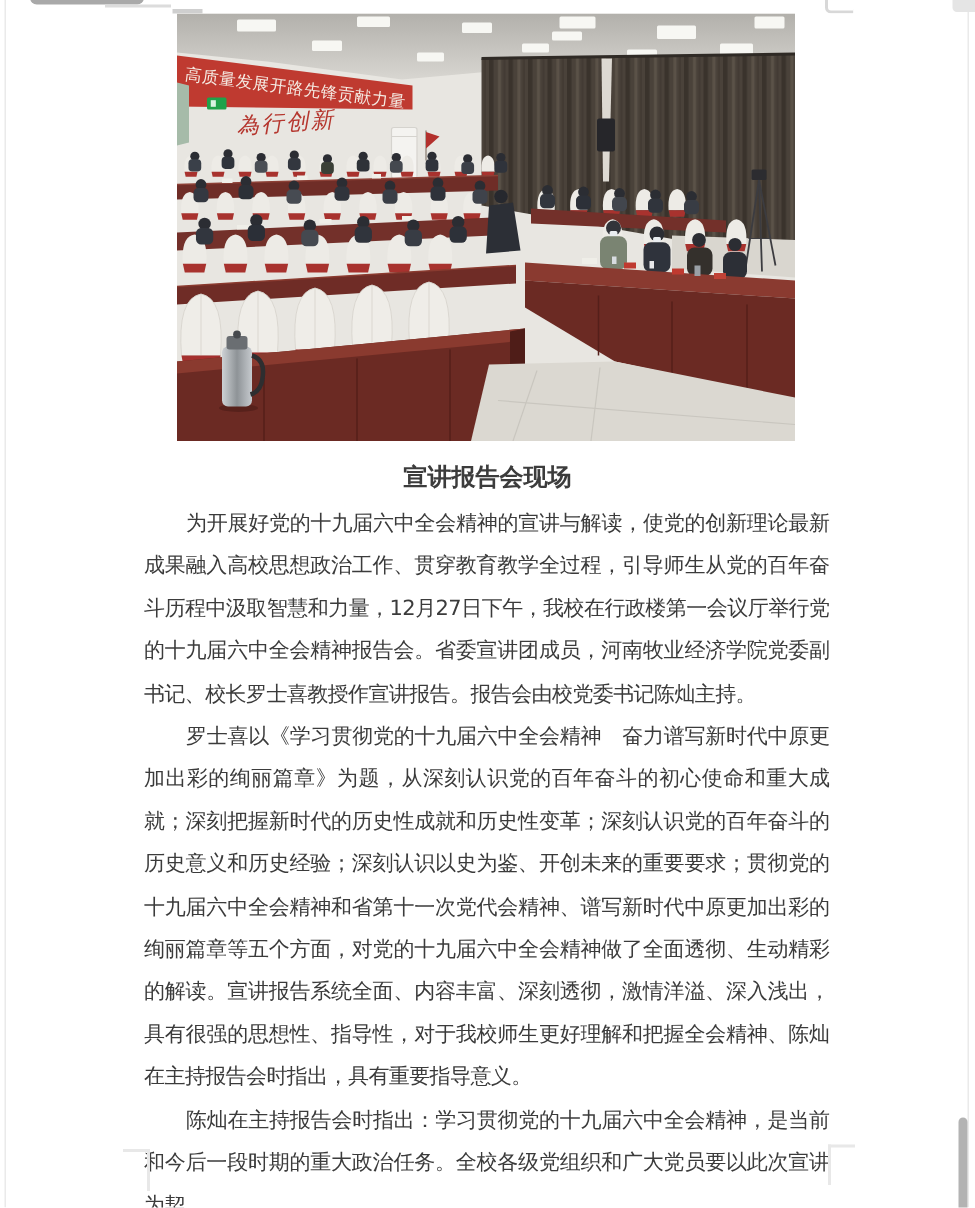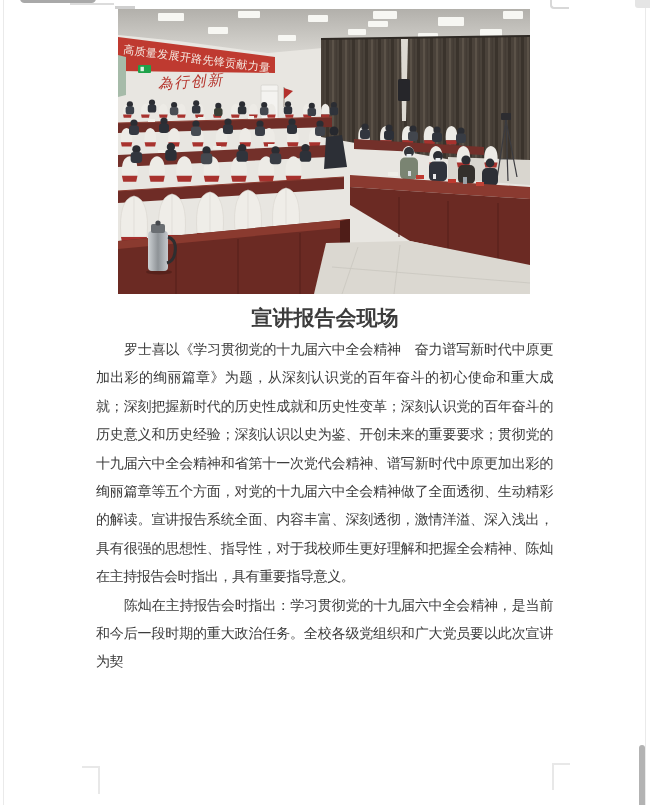--- a/index.html
+++ b/index.html
@@ -18,21 +18,21 @@
   .tr-corner{position:absolute;left:550px;top:0;width:17px;height:7px;
     border-left:2px solid #d8d8d8;border-bottom:2px solid #d8d8d8;border-bottom-left-radius:4px;}
   .tr-blob{position:absolute;left:635px;top:-4px;width:18px;height:12px;background:#e5e5e5;border-radius:3px;}
   .scroll-thumb{position:absolute;left:639px;top:745px;width:6px;height:70px;background:#b3b3b3;border-radius:3px;}
   
   .photo{position:absolute;left:118px;top:9px;width:412px;height:285px;overflow:hidden;background:#e8e6e1;}
   .photo svg{display:block;width:100%;height:100%;}
   
   .article-title{
     position:absolute;left:0;top:305px;width:650px;margin:0;
-    text-align:center;font-size:21px;line-height:26px;font-weight:bold;color:#3c3c3c;
+    text-align:center;font-size:16px;line-height:26px;font-weight:bold;color:#3c3c3c;
   }
   .article-body{
     position:absolute;left:96px;top:335px;width:457px;
     font-size:14px;line-height:28.4px;letter-spacing:-0.4px;
     color:#3b3b3b;text-align:justify;
   }
   .article-body p{margin:0;text-indent:2em;}
   
   .bl-bracket{position:absolute;left:82px;top:766px;width:16px;height:26px;
     border-top:2px solid #e8e8e8;border-right:2px solid #e8e8e8;}
@@ -289,20 +289,21 @@
       <rect x="30" y="222" width="20" height="40" rx="4" fill="url(#metal)"></rect>
       <rect x="33" y="215" width="14" height="9" rx="2" fill="#6a6e72"></rect>
       <circle cx="40" cy="214" r="2.6" fill="#46494d"></circle>
       <path d="M50,228 q9,3 7,15 q-1,9 -8,11" stroke="#2e2e30" stroke-width="3" fill="none"></path>
     </g>
   </svg>
 </figure>
 
 <h1 class="article-title">宣讲报告会现场</h1>
 <div class="article-body">
+  <p>为开展好党的十九届六中全会精神的宣讲与解读，使党的创新理论最新成果融入高校思想政治工作、贯穿教育教学全过程，引导师生从党的百年奋斗历程中汲取智慧和力量，12月27日下午，我校在行政楼第一会议厅举行党的十九届六中全会精神报告会。省委宣讲团成员，河南牧业经济学院党委副书记、校长罗士喜教授作宣讲报告。报告会由校党委书记陈灿主持。</p>
   <p>罗士喜以《学习贯彻党的十九届六中全会精神　奋力谱写新时代中原更加出彩的绚丽篇章》为题，从深刻认识党的百年奋斗的初心使命和重大成就；深刻把握新时代的历史性成就和历史性变革；深刻认识党的百年奋斗的历史意义和历史经验；深刻认识以史为鉴、开创未来的重要要求；贯彻党的十九届六中全会精神和省第十一次党代会精神、谱写新时代中原更加出彩的绚丽篇章等五个方面，对党的十九届六中全会精神做了全面透彻、生动精彩的解读。宣讲报告系统全面、内容丰富、深刻透彻，激情洋溢、深入浅出，具有很强的思想性、指导性，对于我校师生更好理解和把握全会精神、陈灿在主持报告会时指出，具有重要指导意义。</p>
   <p>陈灿在主持报告会时指出：学习贯彻党的十九届六中全会精神，是当前和今后一段时期的重大政治任务。全校各级党组织和广大党员要以此次宣讲为契</p>
 </div>
 
 <div class="bl-bracket"></div>
 <div class="br-bracket"></div>
 
 <div class="scroll-thumb"></div>
 
 </body></html>

